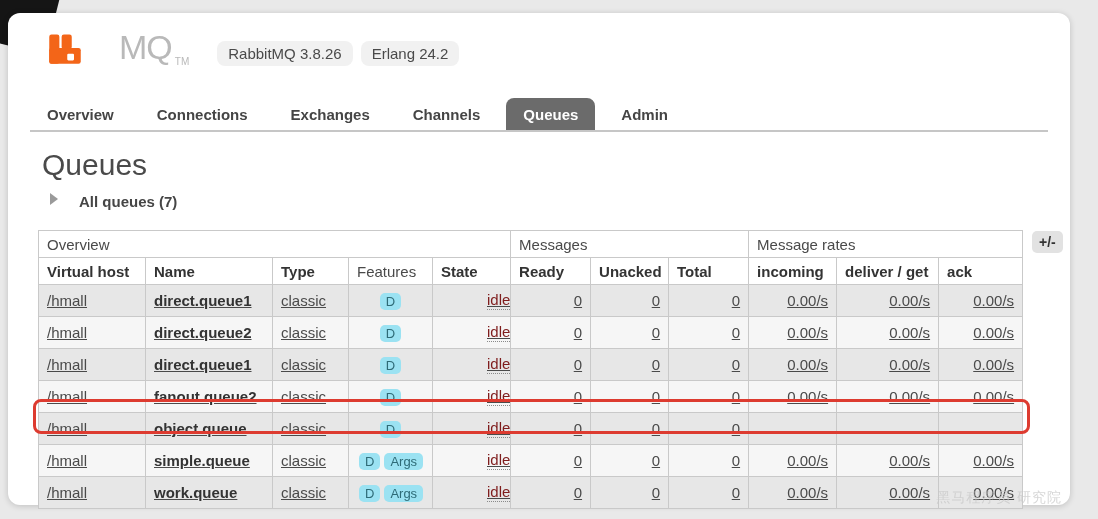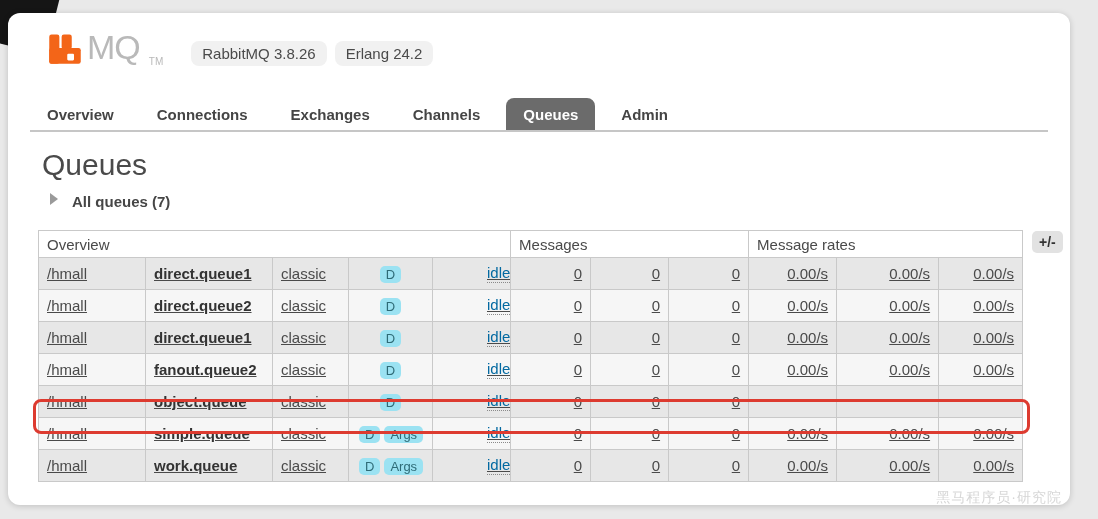--- a/index.html
+++ b/index.html
@@ -26,22 +26,22 @@
     background:#ffffff;
     border-radius:12px;
     box-shadow:0 1px 6px rgba(0,0,0,0.18);
     z-index:1;
   }
   
   .logo-row{position:absolute;left:47px;top:28px;display:flex;align-items:center;z-index:2;}
   .logo-mark{width:36px;height:36px;margin-right:4px;}
   .brand{font-size:34px;letter-spacing:-1px;display:flex;align-items:baseline;}
   .brand .rabbit{color:#f36518;font-weight:bold;}
-  .brand .mq{color:#b9b9b9;font-weight:normal;}
-  .brand .tm{color:#b9b9b9;font-size:10px;margin-left:9px;position:relative;top:6px;letter-spacing:0;}
+  .brand .mq{color:#b9b9b9;font-weight:normal;margin-left:32px;}
+  .brand .tm{color:#b9b9b9;font-size:10px;margin-left:3px;position:relative;top:6px;letter-spacing:0;}
   .badges{display:flex;gap:8px;margin-left:28px;position:relative;top:6px;}
   .badge{
     background:#f1f1f1;border-radius:8px;color:#4a4a4a;
     font-size:15px;padding:4px 11px;white-space:nowrap;
   }
   
   .tabs{
     position:absolute;left:30px;top:96px;width:1018px;height:34px;
     display:flex;align-items:flex-end;
     border-bottom:2px solid #c6c6c6;z-index:2;
@@ -52,21 +52,21 @@
     border-radius:8px 8px 0 0;cursor:pointer;white-space:nowrap;
   }
   .tab.active{background:#6b6b6b;color:#ffffff;}
   
   .page-title{
     position:absolute;left:42px;top:148px;
     font-size:30px;color:#4a4a4a;z-index:2;
   }
   .section-toggle{
     position:absolute;left:50px;top:193px;z-index:2;
-    display:flex;align-items:flex-start;gap:14px;cursor:pointer;
+    display:flex;align-items:flex-start;gap:21px;cursor:pointer;
   }
   .tri{
     width:0;height:0;border-top:6px solid transparent;border-bottom:6px solid transparent;
     border-left:8px solid #9a9a9a;
   }
   .section-toggle .lbl{font-size:15px;font-weight:bold;color:#464646;}
   
   table.queues{
     position:absolute;left:38px;top:230px;width:984px;z-index:2;
     border-collapse:collapse;table-layout:fixed;
@@ -89,21 +89,21 @@
   tr.qrow:nth-child(even){background:#f6f6f6;}
   td.name{font-weight:bold;color:#333333;margin-top:16px;}
   td.num{text-align:right;}
   td.feat{text-align:center;}
   .fbadge{
     display:inline-block;background:#9be2f2;color:#2e6b77;
     border-radius:5px;padding:1px 6px;font-size:13px;margin:0 2px;
   }
   .state-wrap{display:flex;align-items:center;gap:10px;}
   .state-sq{width:11px;height:11px;background:#dcdcdc;display:inline-block;}
-  .state-txt{border-bottom:1px dotted #8a8a8a;padding-bottom:1px;color:#0369a1;margin-left:36px;}
+  .state-txt{border-bottom:1px dotted #8a8a8a;padding-bottom:1px;color:#7f1d1d;margin-left:36px;}
   .colsbtn{
     position:absolute;left:1032px;top:231px;z-index:2;
     background:#e2e2e2;border-radius:5px;color:#333;
     font-size:14px;font-weight:bold;padding:3px 7px;cursor:pointer;
   }
   .hl-box{
     position:absolute;left:33px;top:399px;width:991px;height:29px;z-index:3;
     border:3px solid #dd3b30;border-radius:8px;
     pointer-events:none;
   }
@@ -167,20 +167,33 @@
       <col style="width:88px">
         <col style="width:102px">
         <col style="width:84px">
     </colgroup>
     <tbody>
         <tr class="group-hdr">
       <th colspan="5">Overview</th>
       <th colspan="3">Messages</th>
       <th colspan="3">Message rates</th>
     </tr>
+    <tr class="col-hdr">
+      <th>Virtual host</th>
+      <th>Name</th>
+      <th>Type</th>
+      <th class="plain">Features</th>
+      <th>State</th>
+      <th>Ready</th>
+      <th>Unacked</th>
+      <th>Total</th>
+      <th>incoming</th>
+      <th>deliver / get</th>
+      <th>ack</th>
+    </tr>
     </tbody>
       <tbody>
       <tr class="qrow">
         <td>/hmall</td>
         <td class="name">direct.queue1</td>
         <td>classic</td>
         <td class="feat"><span class="fbadge">D</span></td>
         <td>
             <span class="state-wrap">
               <span class="state-sq"></span>

